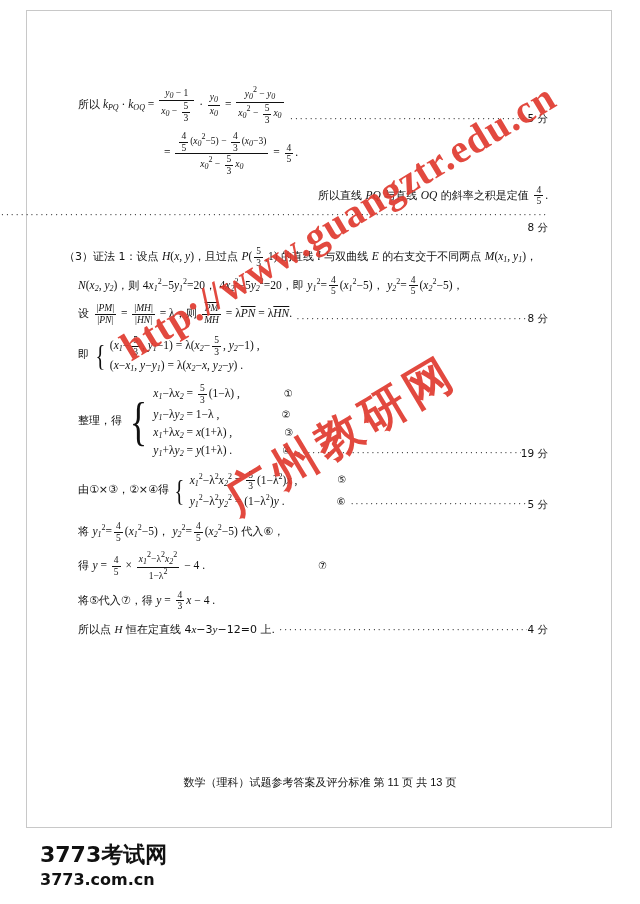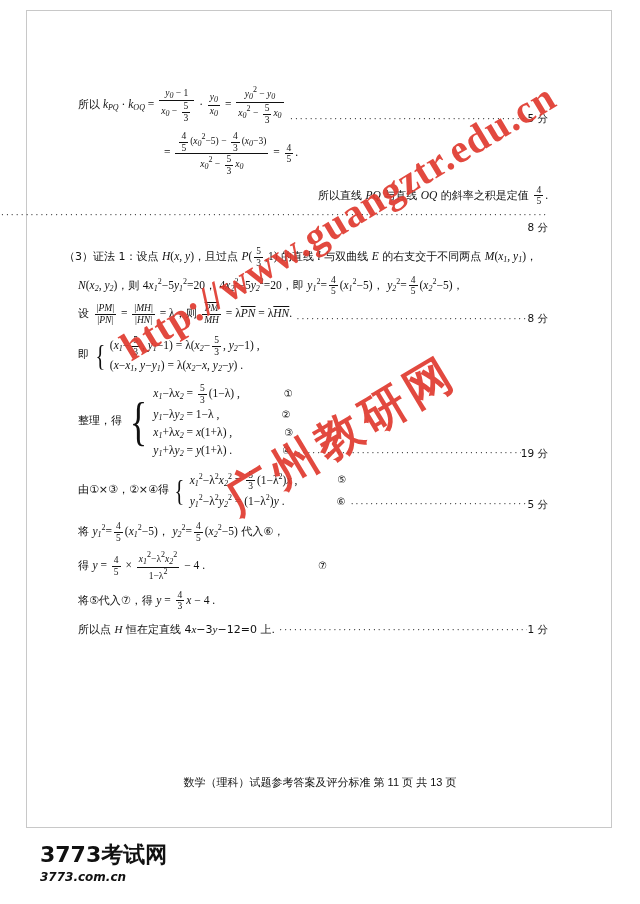--- a/index.html
+++ b/index.html
@@ -147,24 +147,23 @@
     left: 8px; top: 2px;
     font-family: "DejaVu Sans", sans-serif;
     font-size: 22px;
     font-weight: bold;
     color: #111;
   }
   #bb-url {
     position: absolute;
     left: 8px; top: 32px;
     font-family: "DejaVu Sans", sans-serif;
-    font-size: 12px;
+    font-size: 16px;
     font-weight: bold;
     color: #111;
-    font-style: italic;
   }
 </style>
 </head>
 <body>
 
 <div id="page">
   <div id="page-border"></div>
 
   <div id="content">
 
@@ -288,21 +287,21 @@
       <span class="tagcol" style="margin-left:110px">⑦</span>
     </div>
 
     <div class="line" style="margin-bottom:10px;">
       <span class="cn">将⑤代入⑦，得 </span><span class="it">y</span> = <span class="frac"><span class="num">4</span><span class="den">3</span></span><span class="it">x</span> − 4 .
     </div>
 
     <div class="line rowflex">
       <span style="white-space:nowrap" class="cn">所以点 <span class="it">H</span> 恒在定直线 4<span class="it">x</span>−3<span class="it">y</span>−12=0 上.</span>
       <span class="grow"><span class="dotlead">&nbsp;·················································································</span></span>
-      <span class="score">1 分</span>
+      <span class="score">4 分</span>
     </div>
 
   </div>
 
   <div id="footer">数学（理科）试题参考答案及评分标准    第 11 页 共 13 页</div>
 
   <div class="wm" id="wm-url">http://www.guangztr.edu.cn</div>
   <div class="wm" id="wm-cn">广州教研网</div>
 </div>
 

